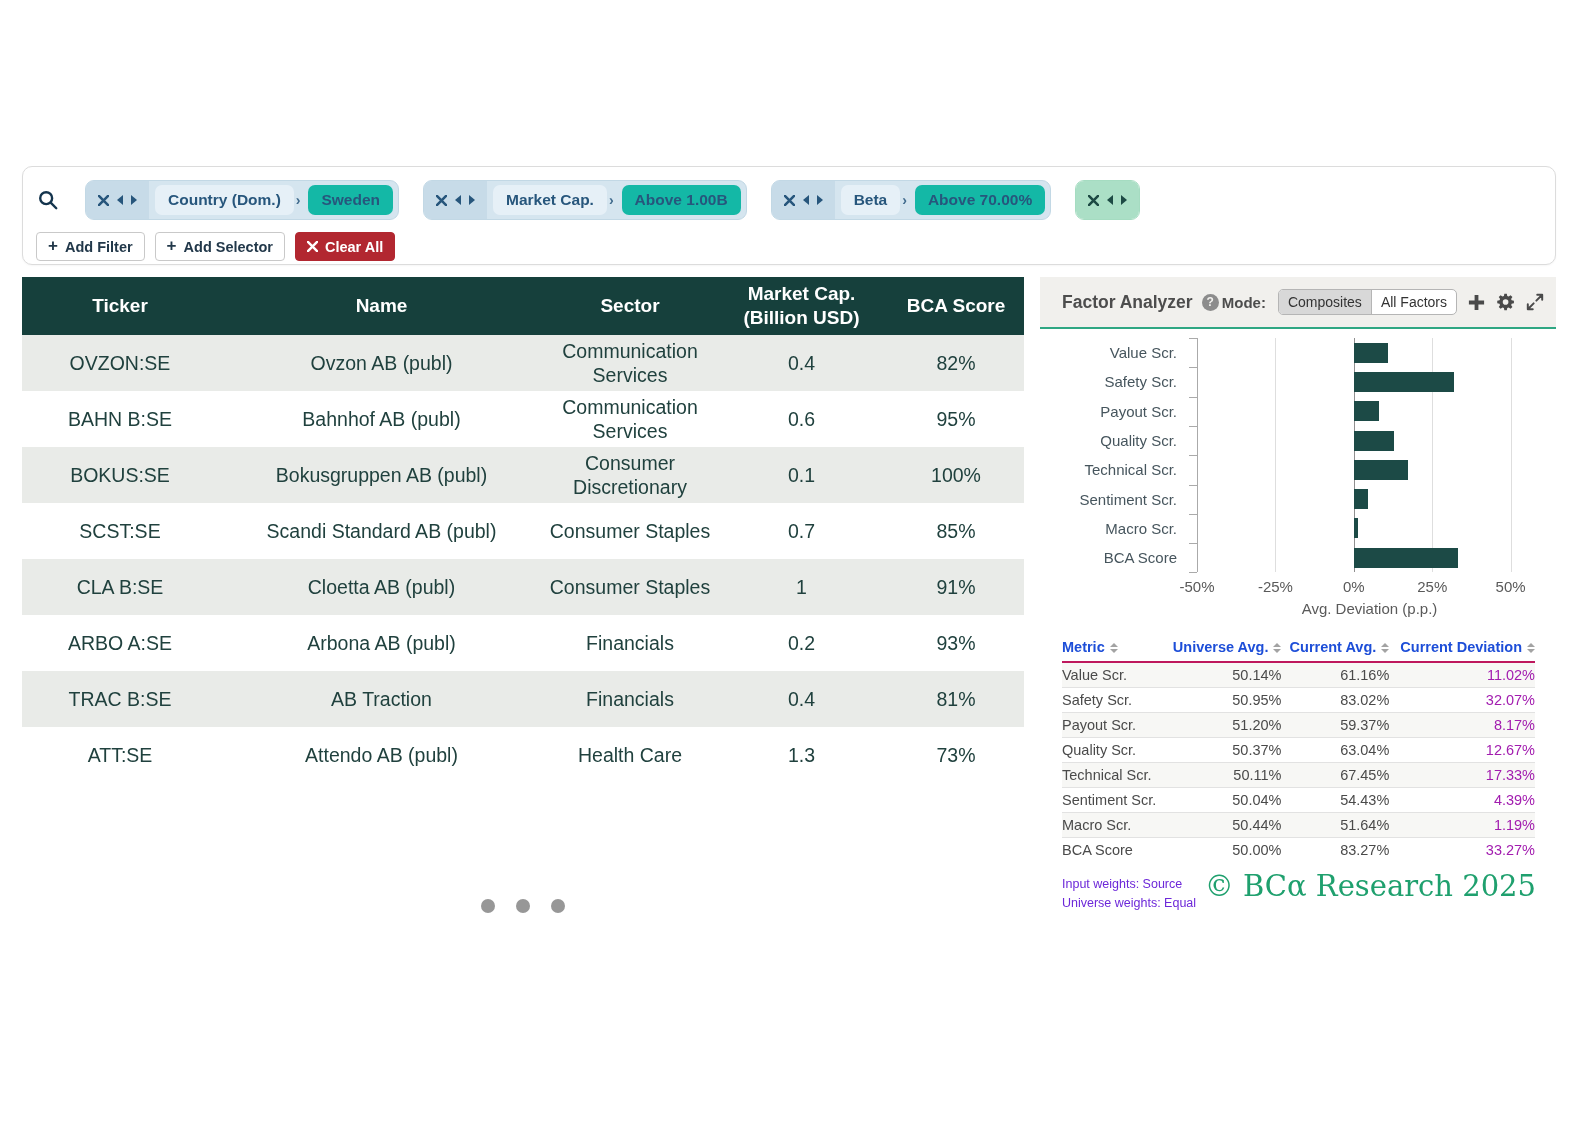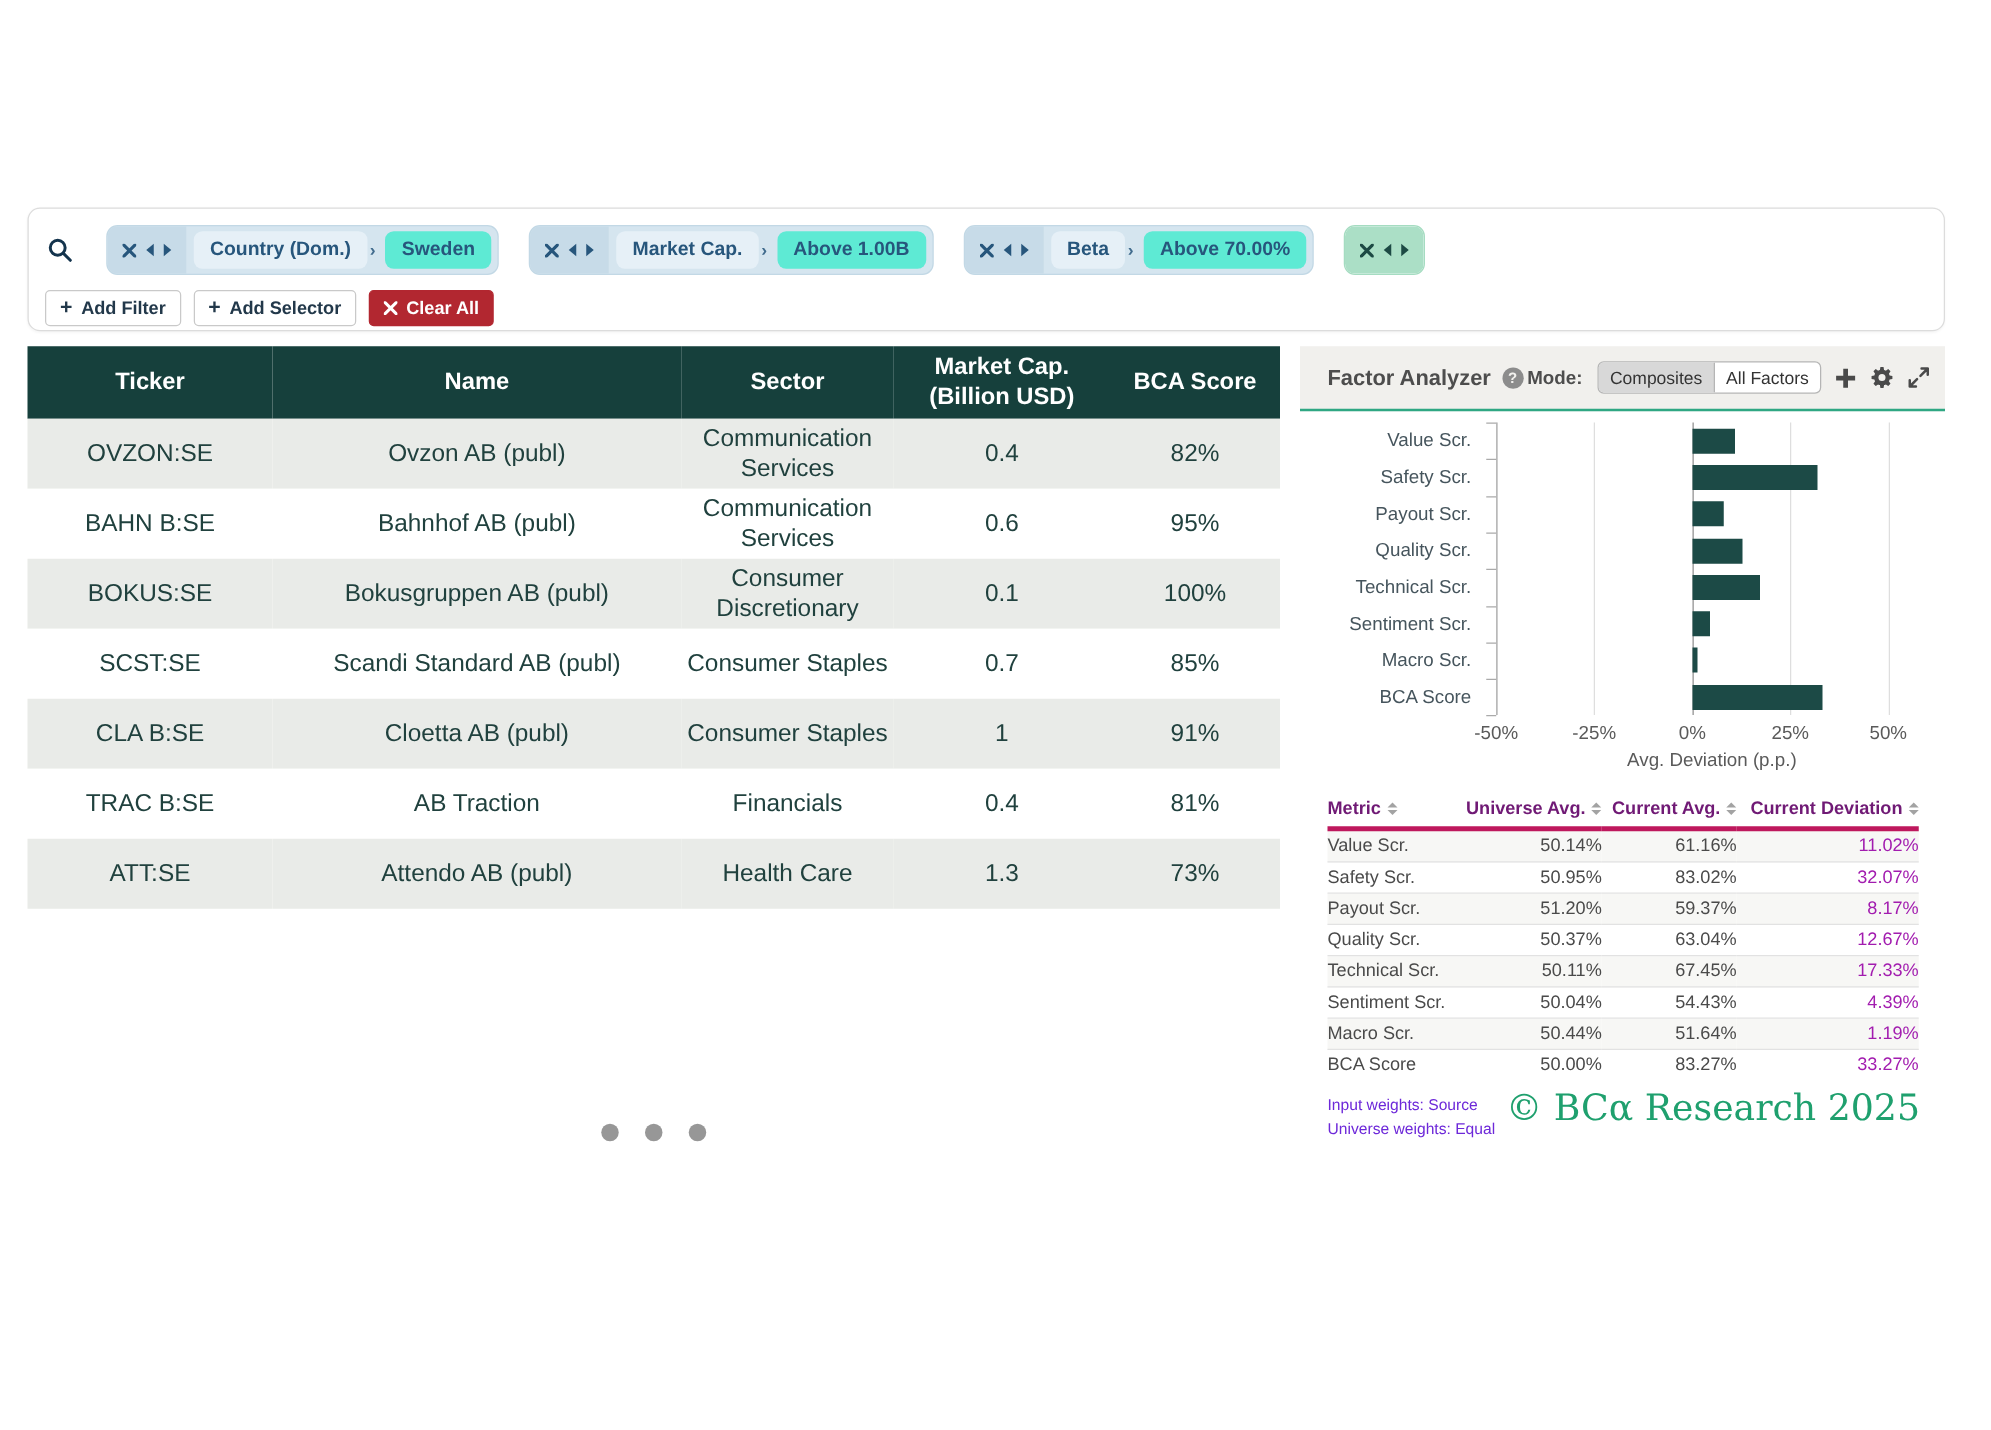--- a/index.html
+++ b/index.html
@@ -16,21 +16,21 @@
   .chip.blue .chip-controls{background:#c7dbe8;}
   .chip.green{background:#c0e8d3;border:1px solid #a5dcc1;color:#1d4a44;}
   .chip.green .chip-controls{background:#abdfc6;}
   .chip-controls{display:flex;align-items:center;gap:8px;padding:0 12px;}
   .chip-x{display:flex;align-items:center;cursor:pointer;}
   .tri{width:0;height:0;border-top:5px solid transparent;border-bottom:5px solid transparent;display:inline-block;cursor:pointer;}
   .tri.left{border-right:6px solid currentColor;}
   .tri.right{border-left:6px solid currentColor;}
   .chip-pill{display:flex;align-items:center;border-radius:7px;padding:0 13px;margin:4px 0 4px 6px;}
   .chip.blue .chip-pill.label{background:#e6f0f7;}
-  .chip.blue .chip-pill.value{background:#5eead4;margin-right:5px;}
+  .chip.blue .chip-pill.value{background:#14b8a6;margin-right:5px;}
   .chip.green .chip-pill.value{background:#effaf4;margin-right:5px;font-weight:600;}
   .chip-sep{display:flex;align-items:center;padding:0 2px;font-size:14px;opacity:.85;}
   .actions-row{position:absolute;left:13px;top:65px;display:flex;gap:10px;}
   .btn{height:27px;display:inline-flex;align-items:center;gap:7px;border-radius:4px;font-size:14.5px;padding:0 11px;cursor:pointer;}
   .btn-light{background:#fff;border:1px solid #c9c9c9;color:#22384a;font-weight:600;}
   .btn-light .plus{font-weight:700;font-size:17px;line-height:1;margin-top:-2px;}
   .btn-danger{background:#b22730;border:1px solid #b22730;color:#fff;font-weight:600;}
 
   
   .stock-table{position:absolute;left:22px;top:277px;width:1002px;border-collapse:collapse;table-layout:fixed;}
@@ -66,21 +66,21 @@
   .gridline{position:absolute;top:0;bottom:0;width:1px;background:#dedede;}
   .gridline.zero{background:#8f8f8f;}
   .axis-line{position:absolute;left:0;top:0;bottom:0;width:1px;background:#aaa;}
   .axis-tick{position:absolute;width:8px;height:1px;background:#aaa;left:-8px;}
   .bar{position:absolute;height:20px;background:#1c4a46;}
   .xtick{position:absolute;top:240px;transform:translateX(-50%);font-size:15px;color:#5a5a5a;}
   .xlabel{position:absolute;left:157px;width:345px;top:262px;text-align:center;font-size:15px;color:#5a5a5a;}
 
   
   .metrics-table{position:absolute;left:22px;top:358px;width:473px;border-collapse:collapse;font-size:14.5px;}
-  .metrics-table th{font-weight:700;color:#701a75;padding:4px 0 6px 0;border-bottom:4px solid #be185d;text-align:right;white-space:nowrap;cursor:pointer;}
+  .metrics-table th{font-weight:700;color:#1d4ed8;padding:4px 0 6px 0;border-bottom:2px solid #be185d;text-align:right;white-space:nowrap;cursor:pointer;}
   .metrics-table th:first-child{text-align:left;}
   .metrics-table td{padding:4px 0;border-top:1px solid #e2e2e2;color:#4a4a4a;text-align:right;}
   .metrics-table td:first-child{text-align:left;}
   .metrics-table tbody tr:nth-child(odd){background:#f7f7f5;}
   .metrics-table td.dev{color:#a21caf;}
   .sort{display:inline-flex;flex-direction:column;gap:2px;margin-left:5px;vertical-align:middle;}
   .sort i{display:block;width:0;height:0;border-left:4px solid transparent;border-right:4px solid transparent;}
   .sort .up{border-bottom:4px solid #a3a3a3;}
   .sort .down{border-top:4px solid #a3a3a3;}
 
@@ -220,20 +220,27 @@
           <td>Consumer Staples</td>
           <td>0.7</td>
           <td>85%</td>
         </tr>
         <tr>
           <td>CLA B:SE</td>
           <td>Cloetta AB (publ)</td>
           <td>Consumer Staples</td>
           <td>1</td>
           <td>91%</td>
+        </tr>
+        <tr>
+          <td>ARBO A:SE</td>
+          <td>Arbona AB (publ)</td>
+          <td>Financials</td>
+          <td>0.2</td>
+          <td>93%</td>
         </tr>
         <tr>
           <td>TRAC B:SE</td>
           <td>AB Traction</td>
           <td>Financials</td>
           <td>0.4</td>
           <td>81%</td>
         </tr>
         <tr>
           <td>ATT:SE</td>

